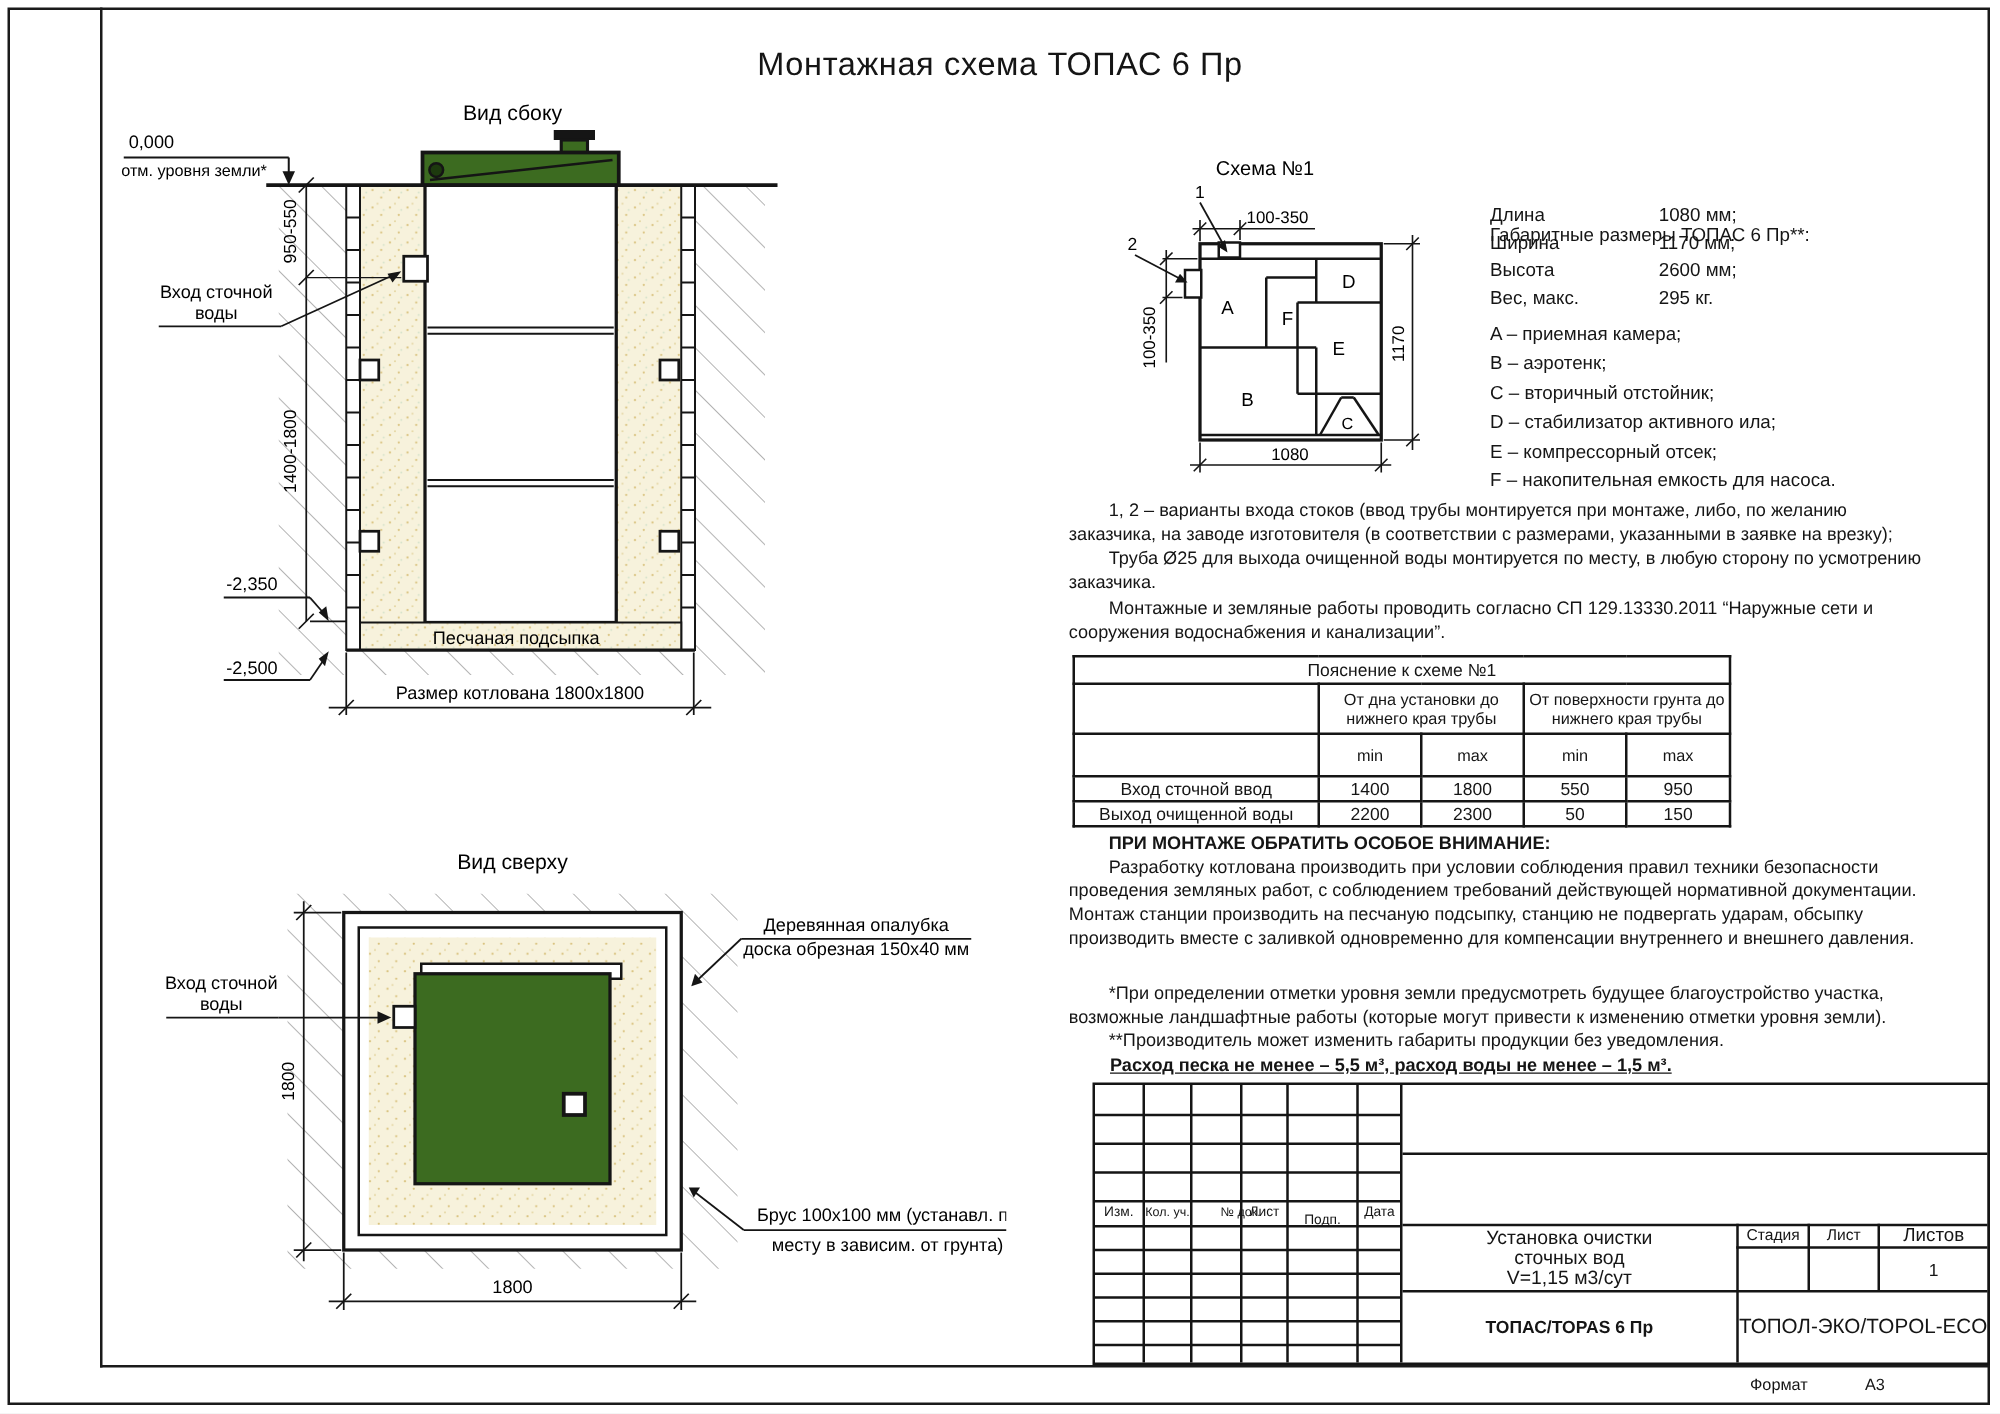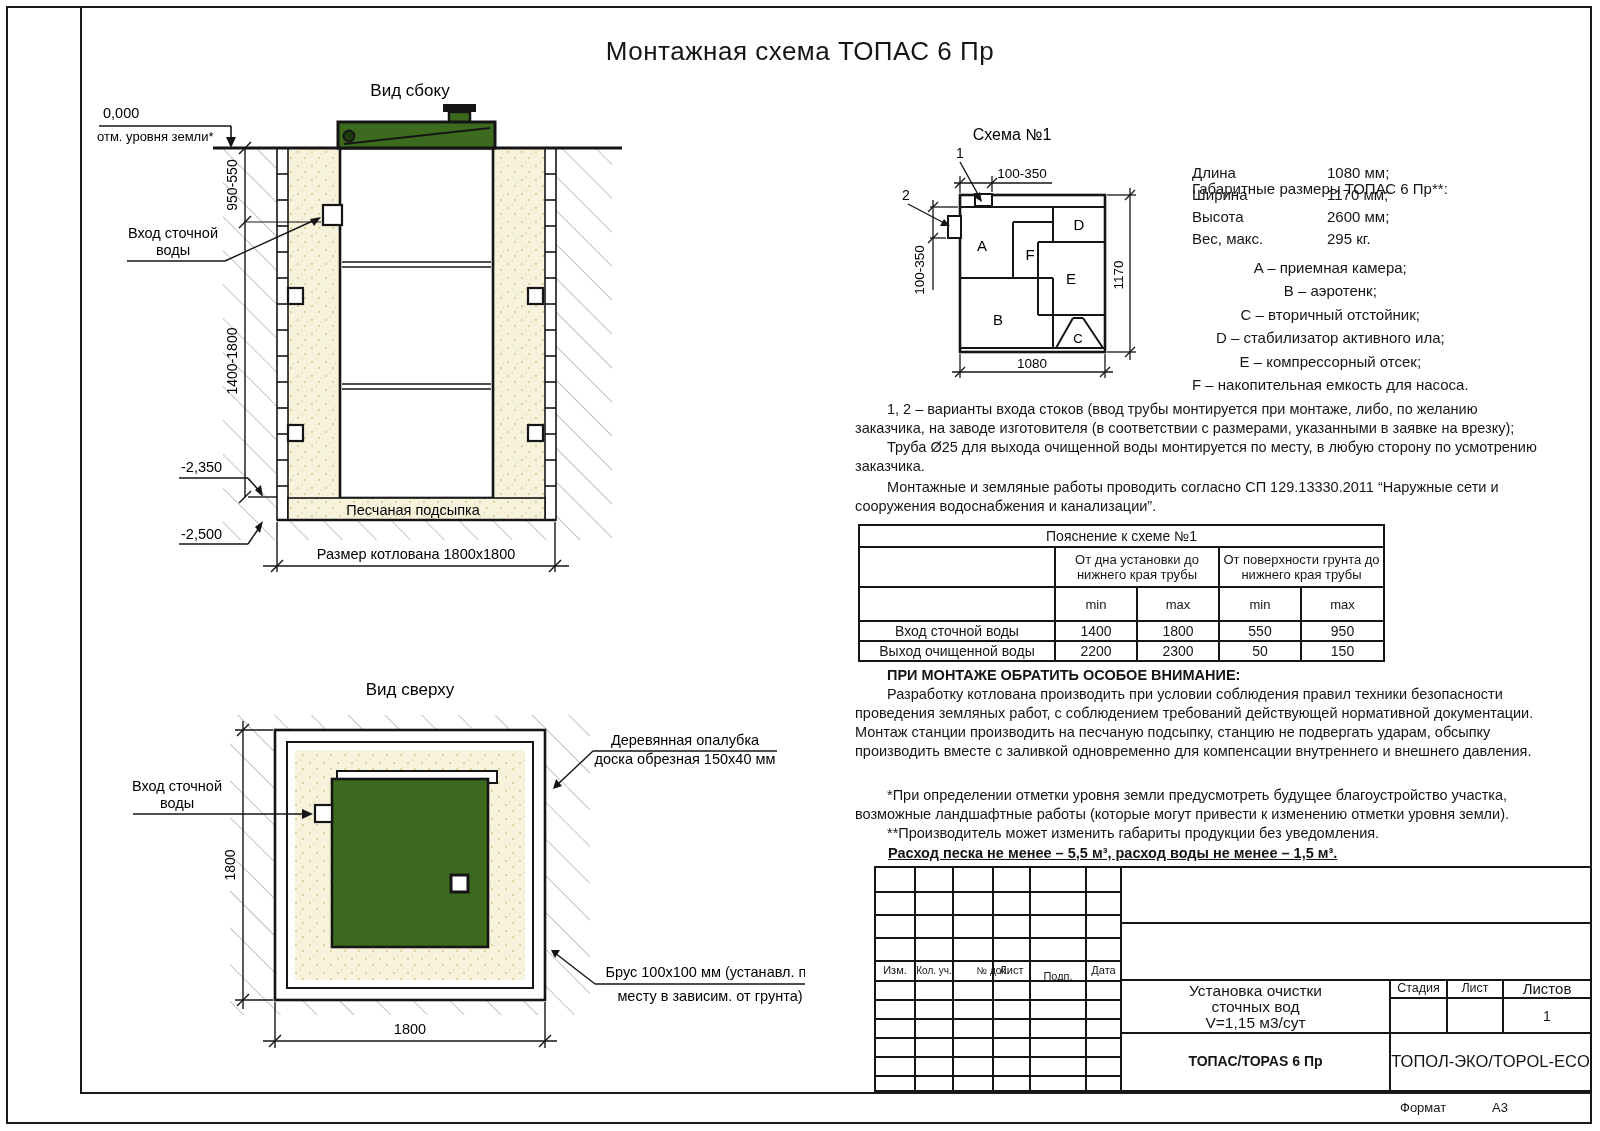--- a/index.html
+++ b/index.html
@@ -12,21 +12,21 @@
   .frame-bottom{position:absolute;left:80px;top:1092px;width:1512px;height:2px;background:#1a1a1a;}
   .sheet-title{position:absolute;left:500px;top:36px;width:600px;text-align:center;
                font-size:26px;letter-spacing:0.5px;}
   svg{font-family:"Liberation Sans",sans-serif;}
   .txt{position:absolute;font-size:14.5px;line-height:19px;}
   .indent p{margin:0;text-indent:32px;}
   .dims-head{position:absolute;left:1192px;top:132px;font-size:15px;margin-top:48px;}
   .dims-rows{position:absolute;left:1192px;top:162px;width:300px;font-size:15px;line-height:22px;}
   .dims-row{display:flex;}
   .dims-row .lbl{width:135px;}
-  .legend{position:absolute;left:1192px;top:256px;font-size:15px;line-height:23.4px;text-align:center;}
+  .legend{position:absolute;left:1192px;top:256px;font-size:15px;line-height:23.4px;}
   table.expl{position:absolute;left:858px;top:524px;border-collapse:collapse;
              font-size:13px;text-align:center;}
   table.expl td,table.expl th{border:2px solid #151515;padding:0 3px;font-weight:normal;}
   table.expl .ttl{height:20px;font-size:14px;}
   table.expl .grp{height:38px;line-height:15px;font-size:13px;}
   table.expl .mm{height:34px;}
   table.expl .dr{height:20px;font-size:14px;}
   .consumption{position:absolute;left:888px;top:845px;font-size:14.5px;
                text-decoration:underline;font-weight:bold;}
   .stamp{position:absolute;left:874px;top:866px;width:718px;height:226px;
@@ -290,21 +290,21 @@
       <td colspan="2" class="grp" style="width:149px;text-align:center;">От поверхности грунта до нижнего края трубы</td>
     </tr>
     <tr class="mm">
       <td></td>
       <td style="width:74px;">min</td>
       <td style="width:74px;">max</td>
       <td style="width:74px;">min</td>
       <td style="width:75px;">max</td>
     </tr>
     <tr class="dr">
-      <td>Вход сточной воды</td>
+      <td>Вход сточной ввод</td>
       <td>1400</td>
       <td>1800</td>
       <td>550</td>
       <td>950</td>
     </tr>
     <tr class="dr">
       <td>Выход очищенной воды</td>
       <td>2200</td>
       <td>2300</td>
       <td>50</td>

